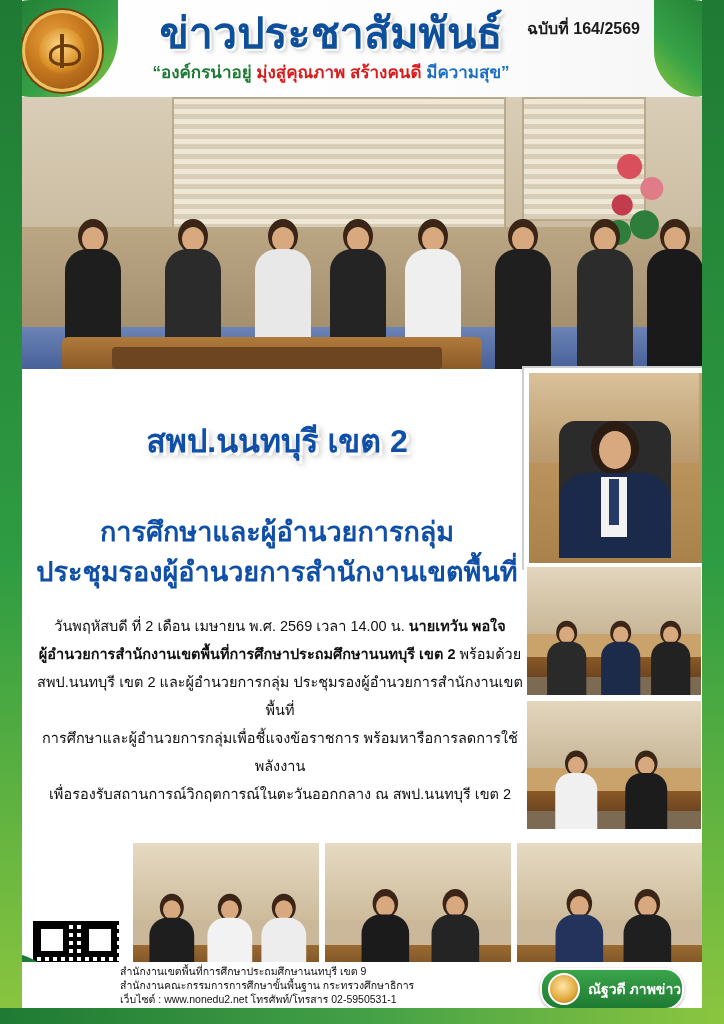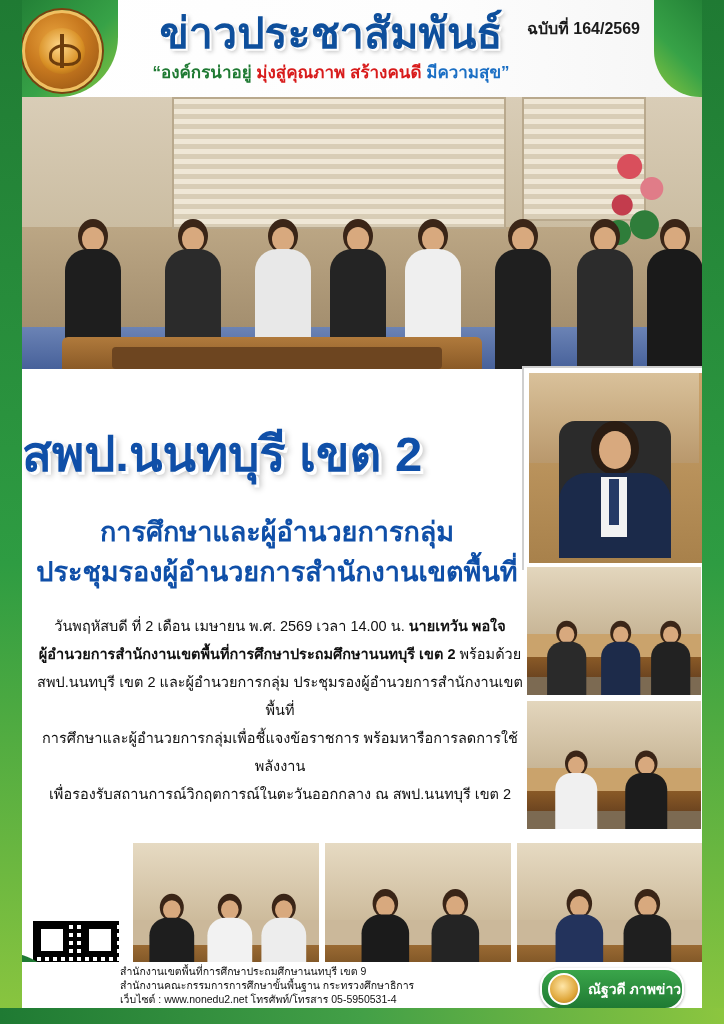--- a/index.html
+++ b/index.html
@@ -31,20 +31,21 @@
     position:absolute;left:0;bottom:0;width:724px;height:16px;
     background:linear-gradient(90deg,#1f7a33 0%,#43a047 50%,#8cc63f 100%);
     z-index:30;
   }
   
   .header{
     position:absolute;left:0;top:0;width:724px;height:97px;
     background:linear-gradient(90deg,#ffffff 0%,#fdfdfd 60%,#f5f5f5 100%);
     z-index:20;
     overflow:hidden;
+    border-radius:30px;
   }
   .header-green-left{
     position:absolute;left:0;top:0;width:118px;height:97px;
     background:linear-gradient(135deg,#1f7a33 0%,#37a247 60%,#8cc63f 100%);
     border-bottom-right-radius:60px;
   }
   .header-green-right{
     position:absolute;right:0;top:0;width:70px;height:97px;
     background:linear-gradient(225deg,#1f7a33 0%,#37a247 60%,#8cc63f 100%);
     border-bottom-left-radius:46px;
@@ -139,21 +140,21 @@
     position:absolute;left:50%;top:30px;width:56px;height:120px;
     transform:translateX(-50%);border-radius:22px 22px 0 0;
   }
   .chairs{
     position:absolute;left:0;bottom:0;width:680px;height:42px;
     background:linear-gradient(180deg,#6b83b5 0%,#47619a 100%);
   }
   
   .main-title{
     position:absolute;left:22px;top:415px;width:510px;
-    text-align:left;font-size:49px;font-weight:bold;color:#0f4fa8;
+    text-align:center;font-size:32px;font-weight:bold;color:#0f4fa8;
     text-shadow:3px 3px 0 #ffffff,4px 4px 6px rgba(0,0,0,.3);
   }
   .sub-title{
     position:absolute;left:22px;top:512px;width:510px;
     text-align:center;font-size:27px;line-height:40px;font-weight:bold;color:#0f4fa8;
   }
   
   .body-text{
     position:absolute;left:30px;top:612px;width:500px;
     font-size:14.5px;line-height:28px;color:#111111;text-align:center;
@@ -462,21 +463,21 @@
   </div>
 
   <div class="green-corner"></div>
 
   <div class="qr"></div>
 
   <div class="footer">
     <div class="footer-text">
       <div>สำนักงานเขตพื้นที่การศึกษาประถมศึกษานนทบุรี เขต 9</div>
       <div>สำนักงานคณะกรรมการการศึกษาขั้นพื้นฐาน กระทรวงศึกษาธิการ</div>
-      <div>เว็บไซต์ : www.nonedu2.net  โทรศัพท์/โทรสาร 05-5950531-4</div>
+      <div>เว็บไซต์ : www.nonedu2.net  โทรศัพท์/โทรสาร 02-5950531-1</div>
     </div>
     <div class="badge">
       <div class="badge-ic"></div>
       <div class="badge-label">ณัฐวดี  ภาพข่าว</div>
     </div>
   </div>
 
   <div class="frame-bottom"></div>
 </div>
 

